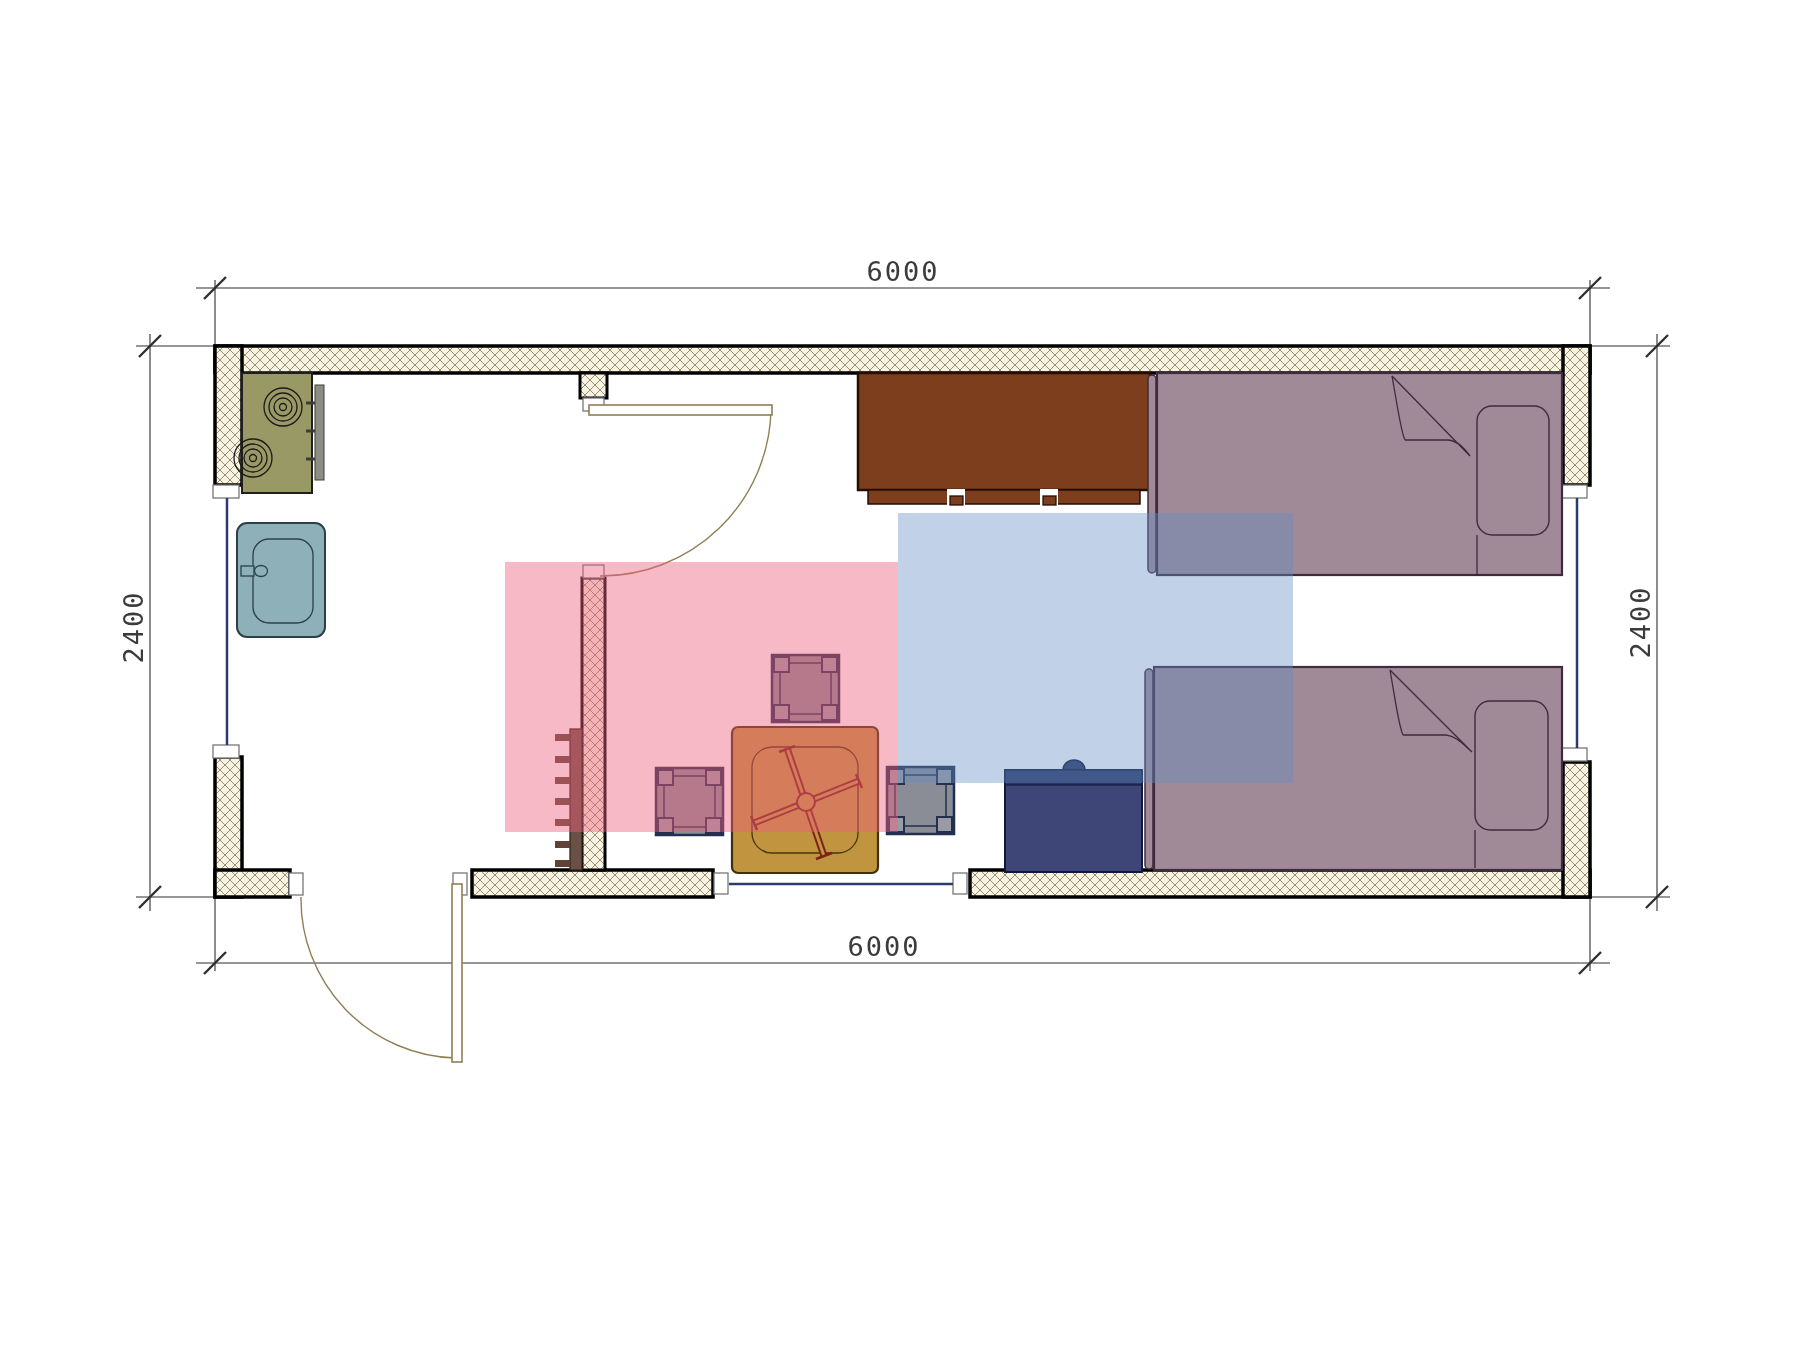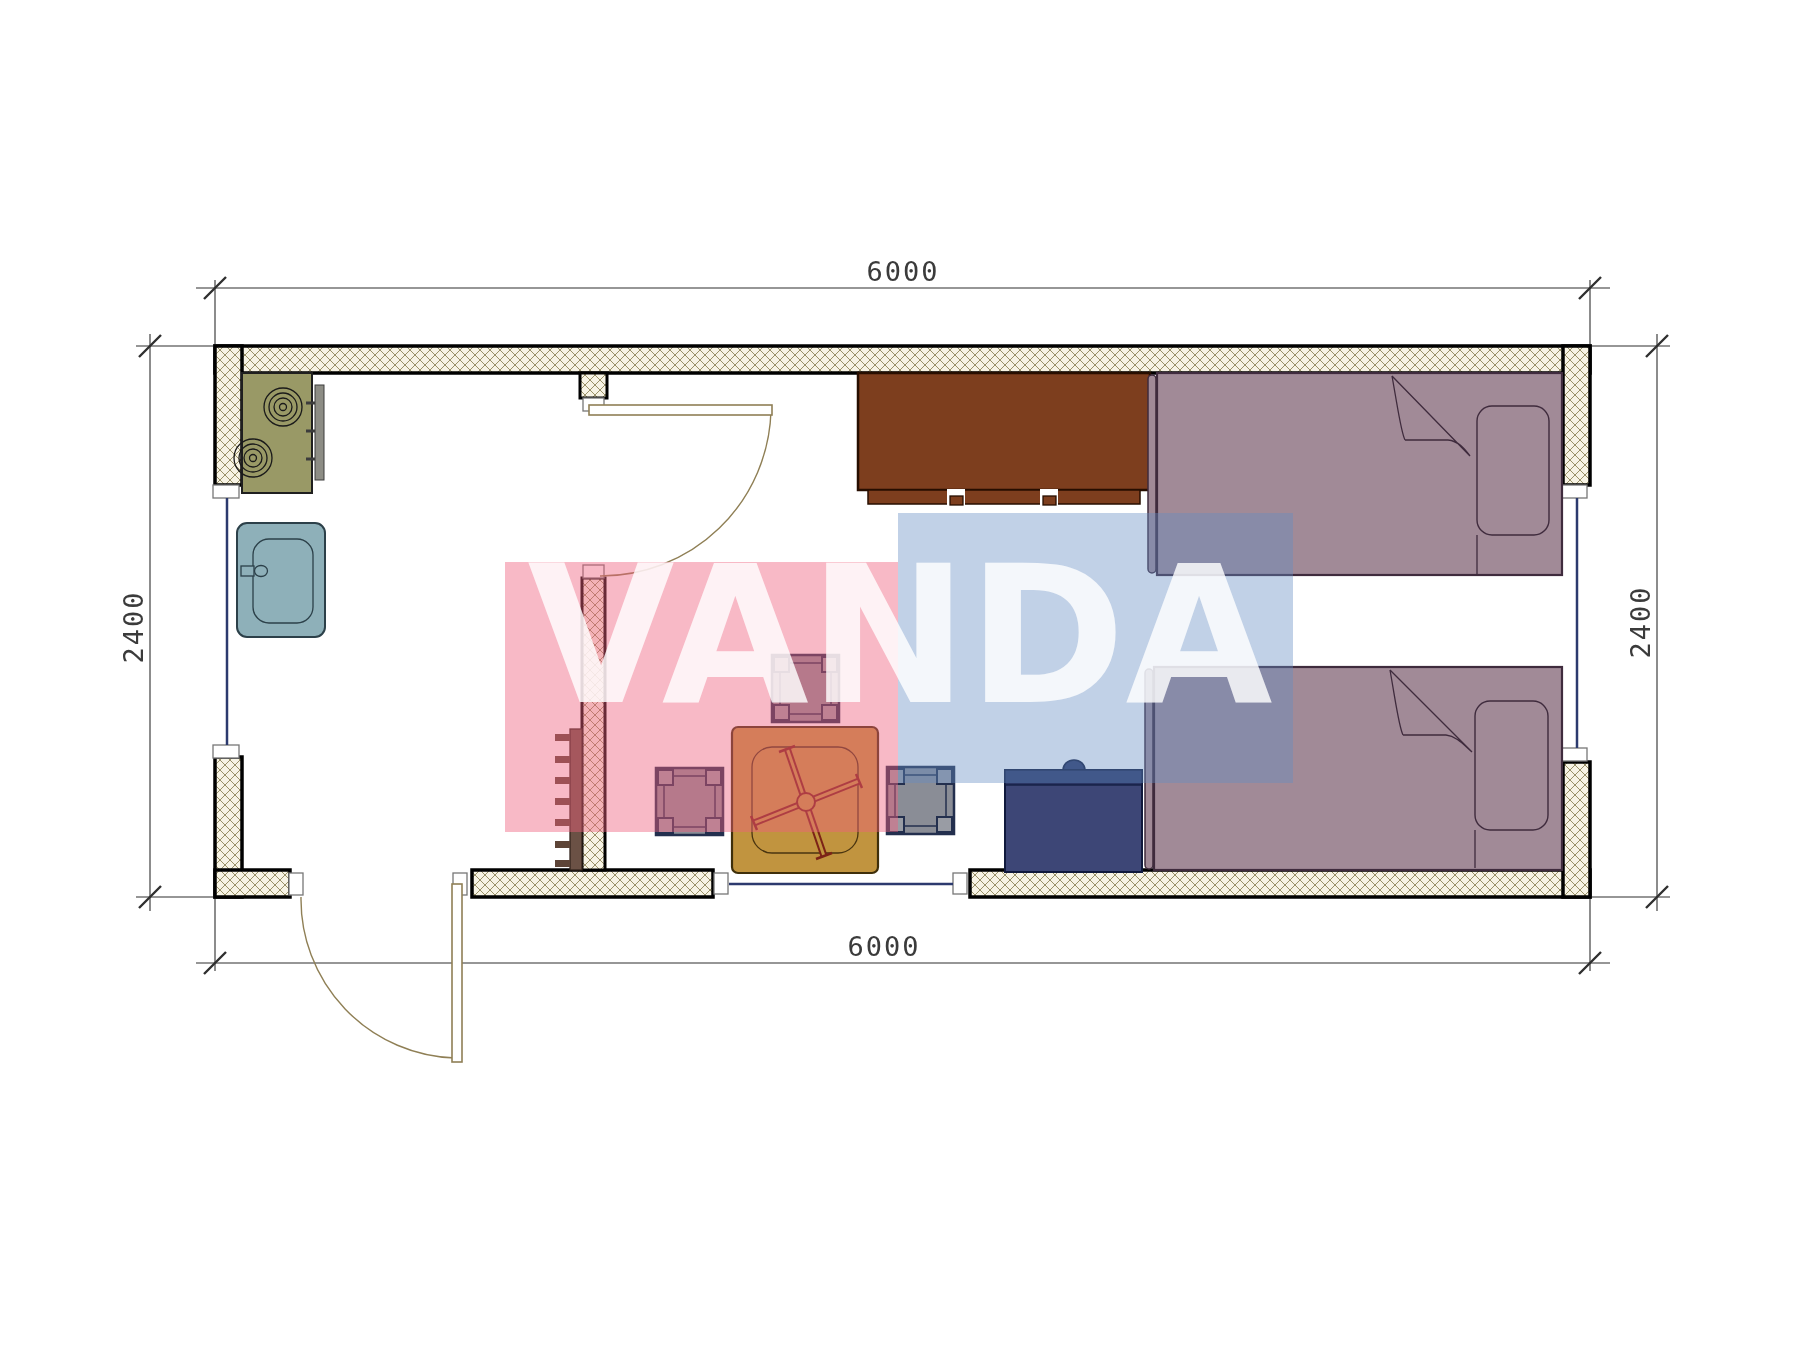--- a/index.html
+++ b/index.html
@@ -189,15 +189,14 @@
     </g>
   </g>
 
   <use href="#stool-sym" x="772" y="655"></use>
   <use href="#stool-sym" x="656" y="768"></use>
   <use href="#stool-sym" x="887" y="767"></use>
 </svg>
 
 <div class="wm-red"></div>
 <div class="wm-blue"></div>
-<div class="wm-text">VANDA</div>
 
 </div>
 
 </body></html>

